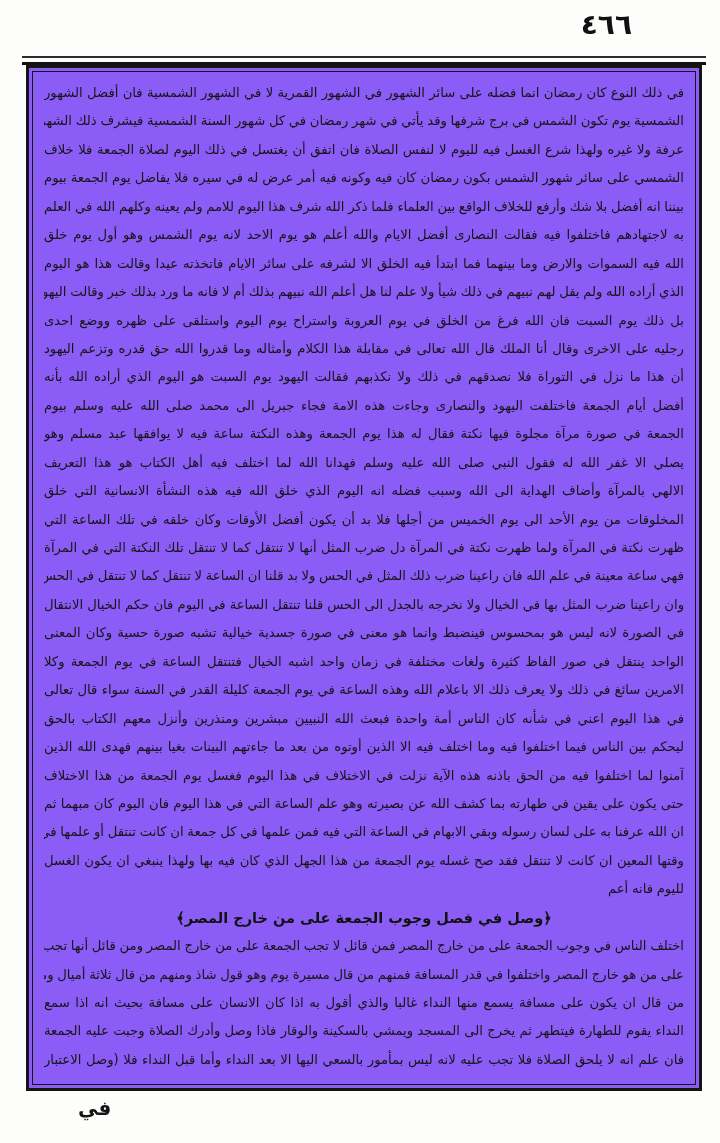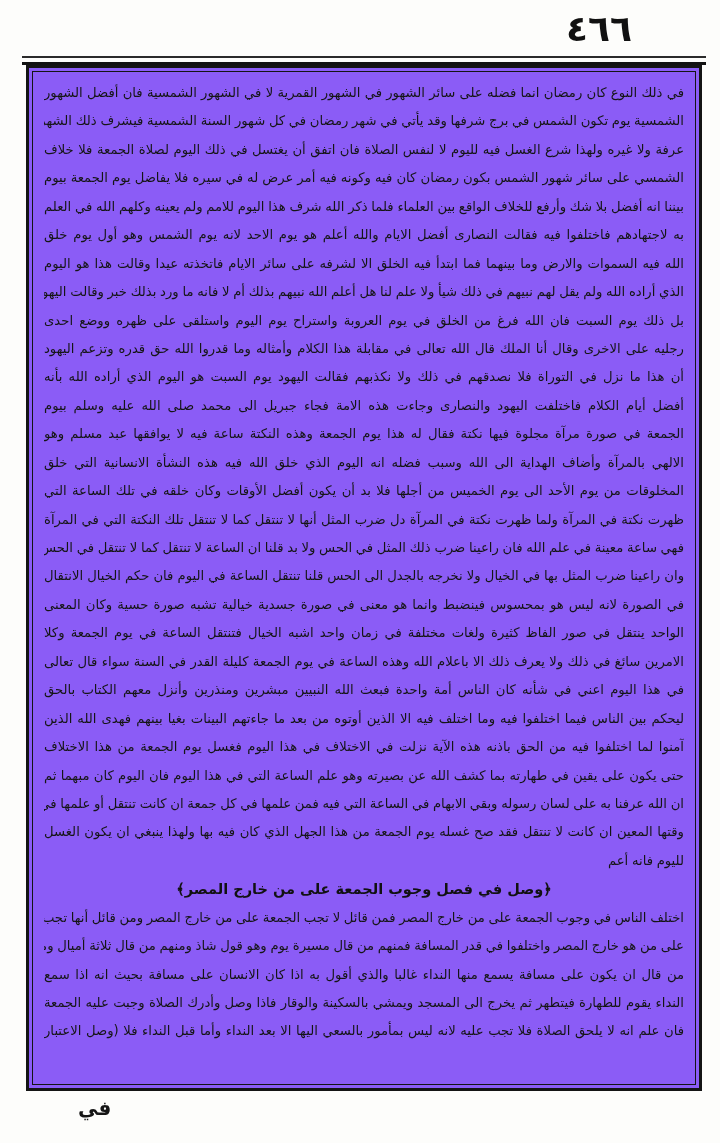--- a/index.html
+++ b/index.html
@@ -8,21 +8,21 @@
     background:#e9e8e4;
     font-family:"DejaVu Sans",sans-serif;
   }
   .page{
     position:relative;width:720px;height:1143px;
     background:#fdfdfb;color:#1a1a1a;
   }
   
   .page-number{
     position:absolute;top:8px;right:88px;
-    font-size:36px;font-weight:bold;letter-spacing:1px;
+    font-size:28px;font-weight:bold;letter-spacing:1px;
     color:#111;direction:rtl;
   }
   
   .header-rule{
     position:absolute;top:56px;left:22px;width:684px;height:4px;
     border-top:2px solid #2b2b2b;border-bottom:3px solid #121212;
   }
   
   .frame{
     position:absolute;top:65px;left:26px;width:676px;height:1026px;
@@ -70,22 +70,23 @@
       <div class="line">الشمسية يوم تكون الشمس في برج شرفها وقد يأتي في شهر رمضان في كل شهور السنة الشمسية فيشرف ذلك الشهر</div>
       <div class="line">عرفة ولا غيره ولهذا شرع الغسل فيه لليوم لا لنفس الصلاة فان اتفق أن يغتسل في ذلك اليوم لصلاة الجمعة فلا خلاف</div>
       <div class="line">الشمسي على سائر شهور الشمس بكون رمضان كان فيه وكونه فيه أمر عرض له في سيره فلا يفاضل يوم الجمعة بيوم</div>
       <div class="line">بيننا انه أفضل بلا شك وأرفع للخلاف الواقع بين العلماء فلما ذكر الله شرف هذا اليوم للامم ولم يعينه وكلهم الله في العلم</div>
       <div class="line">به لاجتهادهم فاختلفوا فيه فقالت النصارى أفضل الايام والله أعلم هو يوم الاحد لانه يوم الشمس وهو أول يوم خلق</div>
       <div class="line">الله فيه السموات والارض وما بينهما فما ابتدأ فيه الخلق الا لشرفه على سائر الايام فاتخذته عيدا وقالت هذا هو اليوم</div>
       <div class="line">الذي أراده الله ولم يقل لهم نبيهم في ذلك شيأ ولا علم لنا هل أعلم الله نبيهم بذلك أم لا فانه ما ورد بذلك خبر وقالت اليهود</div>
       <div class="line">بل ذلك يوم السبت فان الله فرغ من الخلق في يوم العروبة واستراح يوم اليوم واستلقى على ظهره ووضع احدى</div>
       <div class="line">رجليه على الاخرى وقال أنا الملك قال الله تعالى في مقابلة هذا الكلام وأمثاله وما قدروا الله حق قدره وتزعم اليهود</div>
       <div class="line">أن هذا ما نزل في التوراة فلا نصدقهم في ذلك ولا نكذبهم فقالت اليهود يوم السبت هو اليوم الذي أراده الله بأنه</div>
-      <div class="line">أفضل أيام الكلام فاختلفت اليهود والنصارى وجاءت هذه الامة فجاء جبريل الى محمد صلى الله عليه وسلم بيوم</div>
+      <div class="line">أفضل أيام الجمعة فاختلفت اليهود والنصارى وجاءت هذه الامة فجاء جبريل الى محمد صلى الله عليه وسلم بيوم</div>
       <div class="line">الجمعة في صورة مرآة مجلوة فيها نكتة فقال له هذا يوم الجمعة وهذه النكتة ساعة فيه لا يوافقها عبد مسلم وهو</div>
+      <div class="line">يصلي الا غفر الله له فقول النبي صلى الله عليه وسلم فهدانا الله لما اختلف فيه أهل الكتاب هو هذا التعريف</div>
       <div class="line">الالهي بالمرآة وأضاف الهداية الى الله وسبب فضله انه اليوم الذي خلق الله فيه هذه النشأة الانسانية التي خلق</div>
       <div class="line">المخلوقات من يوم الأحد الى يوم الخميس من أجلها فلا بد أن يكون أفضل الأوقات وكان خلقه في تلك الساعة التي</div>
       <div class="line">ظهرت نكتة في المرآة ولما ظهرت نكتة في المرآة دل ضرب المثل أنها لا تنتقل كما لا تنتقل تلك النكتة التي في المرآة</div>
       <div class="line">فهي ساعة معينة في علم الله فان راعينا ضرب ذلك المثل في الحس ولا بد قلنا ان الساعة لا تنتقل كما لا تنتقل في الحس</div>
       <div class="line">وان راعينا ضرب المثل بها في الخيال ولا نخرجه بالجدل الى الحس قلنا تنتقل الساعة في اليوم فان حكم الخيال الانتقال</div>
       <div class="line">في الصورة لانه ليس هو بمحسوس فينضبط وانما هو معنى في صورة جسدية خيالية تشبه صورة حسية وكان المعنى</div>
       <div class="line">الواحد ينتقل في صور الفاظ كثيرة ولغات مختلفة في زمان واحد اشبه الخيال فتنتقل الساعة في يوم الجمعة وكلا</div>
       <div class="line">الامرين سائغ في ذلك ولا يعرف ذلك الا باعلام الله وهذه الساعة في يوم الجمعة كليلة القدر في السنة سواء قال تعالى</div>
       <div class="line">في هذا اليوم اعني في شأنه كان الناس أمة واحدة فبعث الله النبيين مبشرين ومنذرين وأنزل معهم الكتاب بالحق</div>
       <div class="line">ليحكم بين الناس فيما اختلفوا فيه وما اختلف فيه الا الذين أوتوه من بعد ما جاءتهم البينات بغيا بينهم فهدى الله الذين</div>

